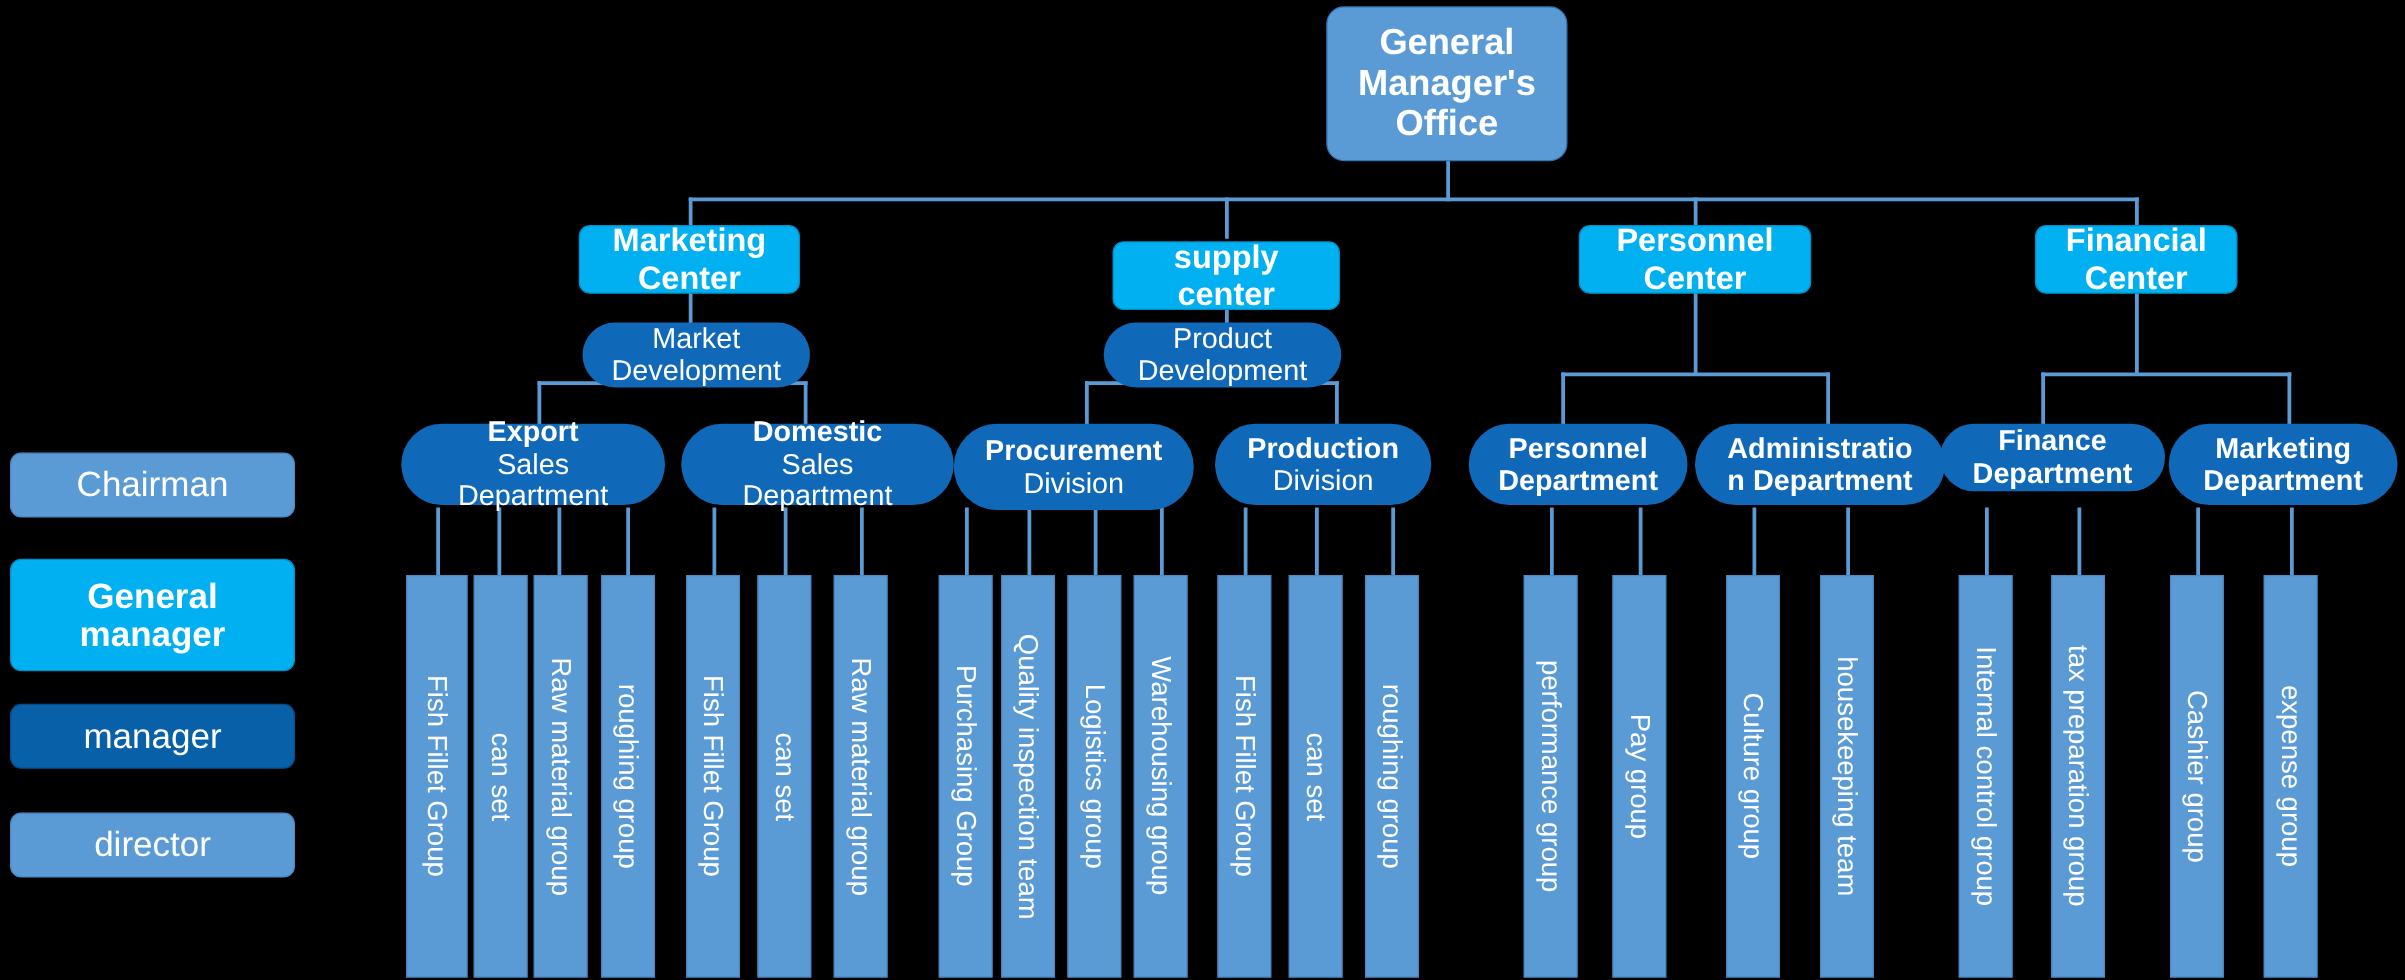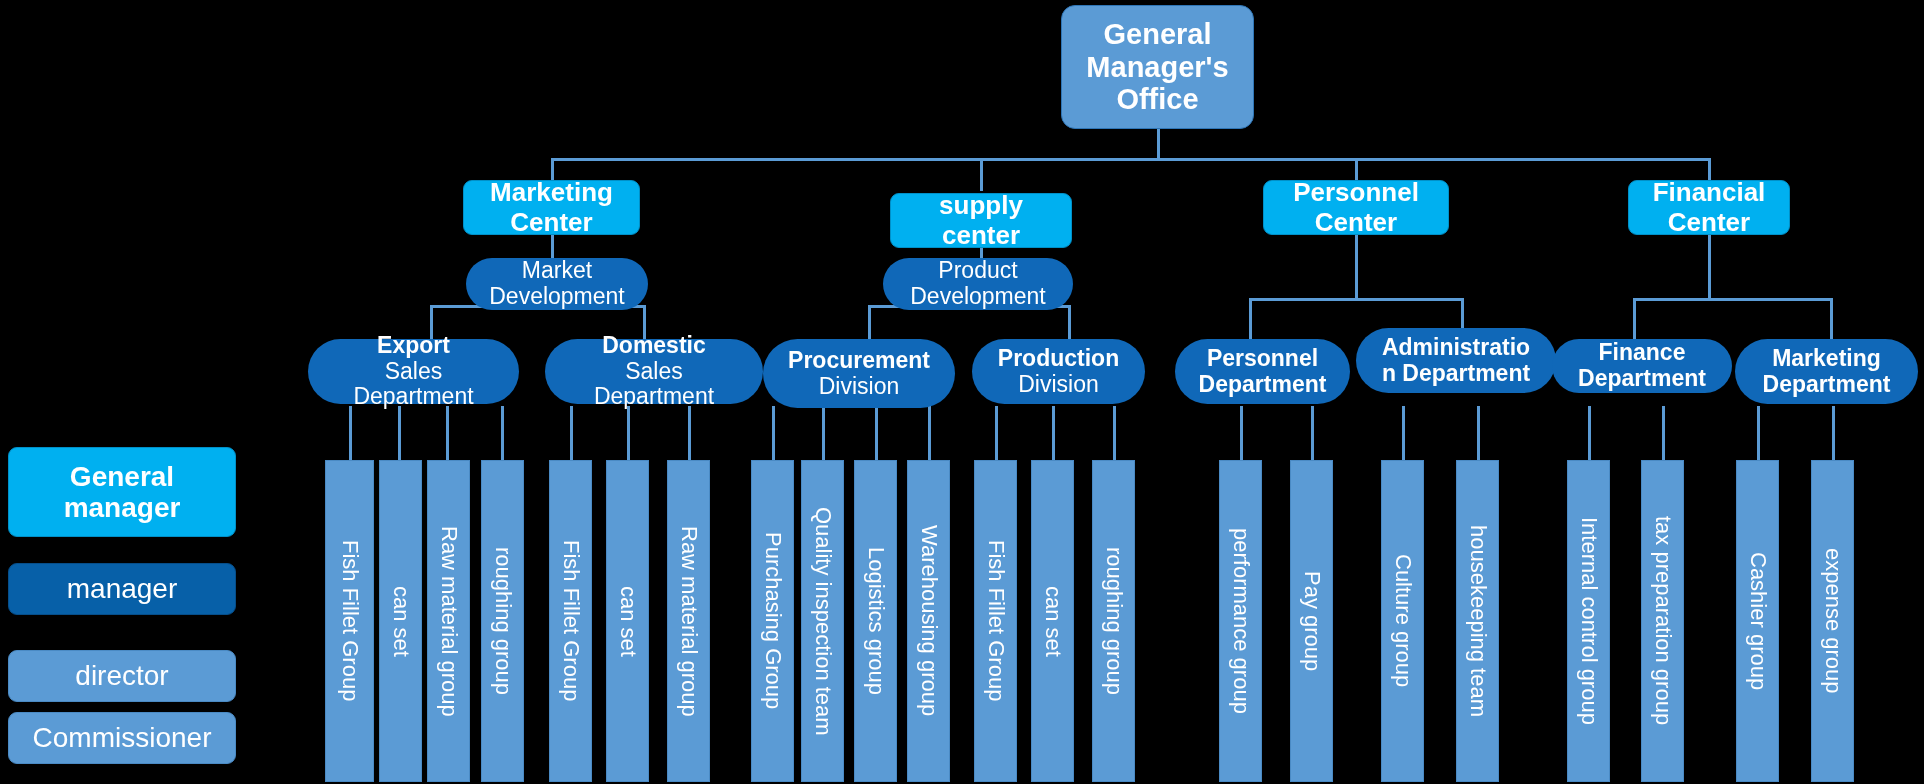--- a/index.html
+++ b/index.html
@@ -177,21 +177,21 @@
         <span>Development</span>
       </span>
   </div>
   <div class="node devel" style="left:883px;top:258px;width:190px;height:52px;">
     <span>
         <span>Product</span>
         <span>Development</span>
       </span>
   </div>
 
-  <div class="node dept" style="left:308px;top:339px;width:211px;height:65px;">
+  <div class="node dept" style="left:321px;top:339px;width:211px;height:65px;">
     <span>
         <span><span>Export</span><span class="reg" style="display:inline;"> Sales</span></span>
         <span style="font-weight:normal;">Department</span>
       </span>
   </div>
   <div class="node dept" style="left:545px;top:339px;width:218px;height:65px;">
     <span>
         <span><span>Domestic</span><span class="reg" style="display:inline;"> Sales</span></span>
         <span style="font-weight:normal;">Department</span>
       </span>
@@ -207,21 +207,21 @@
         <span>Production</span>
         <span style="font-weight:normal;">Division</span>
       </span>
   </div>
   <div class="node dept" style="left:1175px;top:339px;width:175px;height:65px;">
     <span>
         <span>Personnel</span>
         <span>Department</span>
       </span>
   </div>
-  <div class="node dept" style="left:1356px;top:328px;width:200px;height:65px;">
+  <div class="node dept" style="left:1356px;top:339px;width:200px;height:65px;">
     <span>
         <span>Administratio</span>
         <span>n Department</span>
       </span>
   </div>
   <div class="node dept" style="left:1552px;top:339px;width:180px;height:54px;">
     <span>
         <span>Finance</span>
         <span>Department</span>
       </span>
@@ -298,29 +298,29 @@
   <div class="bar" style="left:1641px;top:460px;width:43px;height:322px;">
       <span class="vtxt">tax preparation group</span>
     </div>
   <div class="bar" style="left:1736px;top:460px;width:43px;height:322px;">
       <span class="vtxt">Cashier group</span>
     </div>
   <div class="bar" style="left:1811px;top:460px;width:43px;height:322px;">
       <span class="vtxt">expense group</span>
     </div>
 
+  <div class="lg lg-chairman" style="top:362px;height:52px;">
+    <span>Chairman</span>
+  </div>
   <div class="lg lg-gmanager" style="top:447px;height:90px;">
     <span>
         <span style="display:block;">General</span>
         <span style="display:block;">manager</span>
       </span>
   </div>
   <div class="lg lg-manager" style="top:563px;height:52px;">
     <span>manager</span>
   </div>
   <div class="lg lg-director" style="top:637px;height:52px;margin-top:13px;">
     <span>director</span>
   </div>
-  <div class="lg lg-commissioner" style="top:712px;height:52px;">
-    <span>Commissioner</span>
-  </div>
 
 </div>
 
 </body></html>

